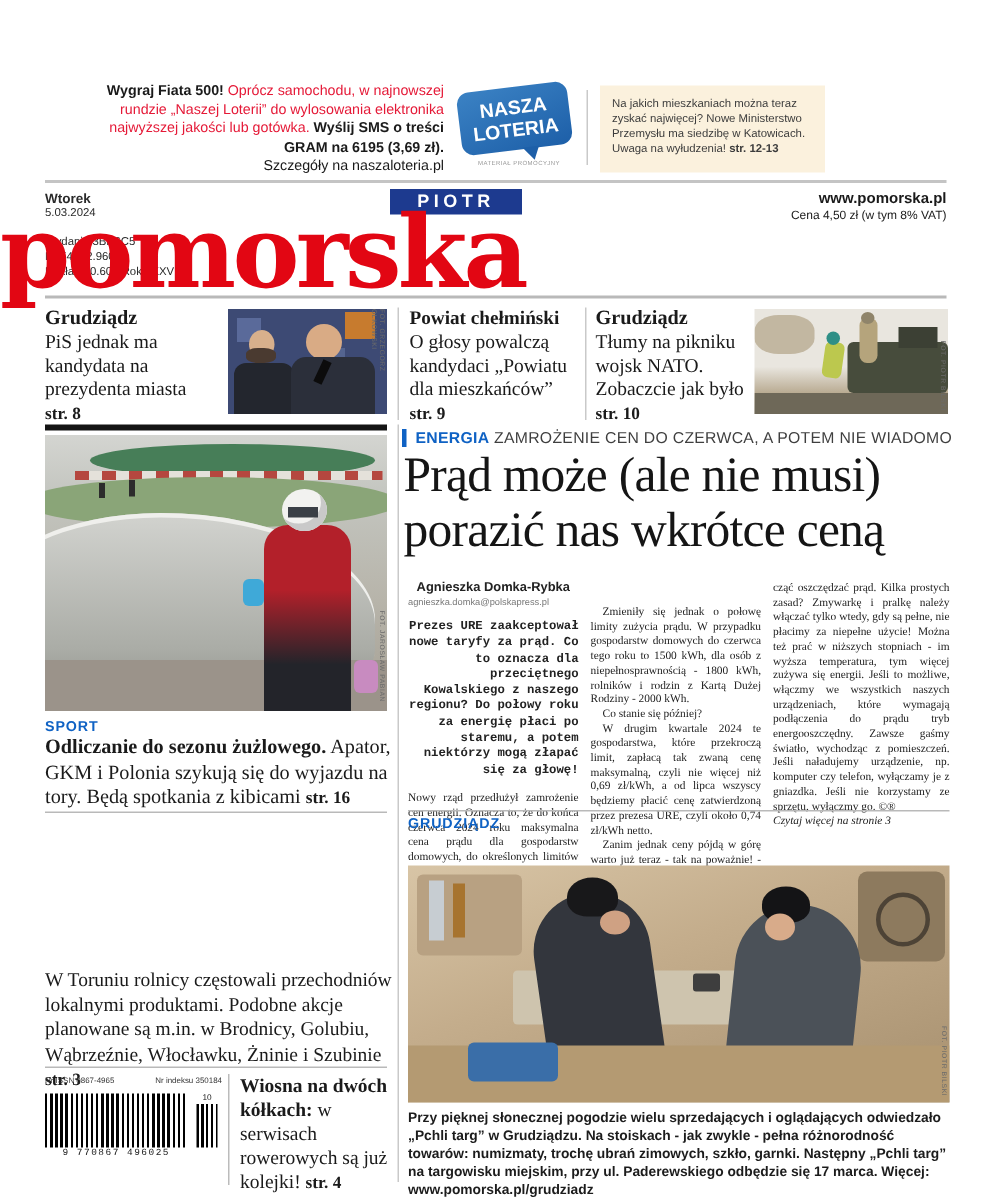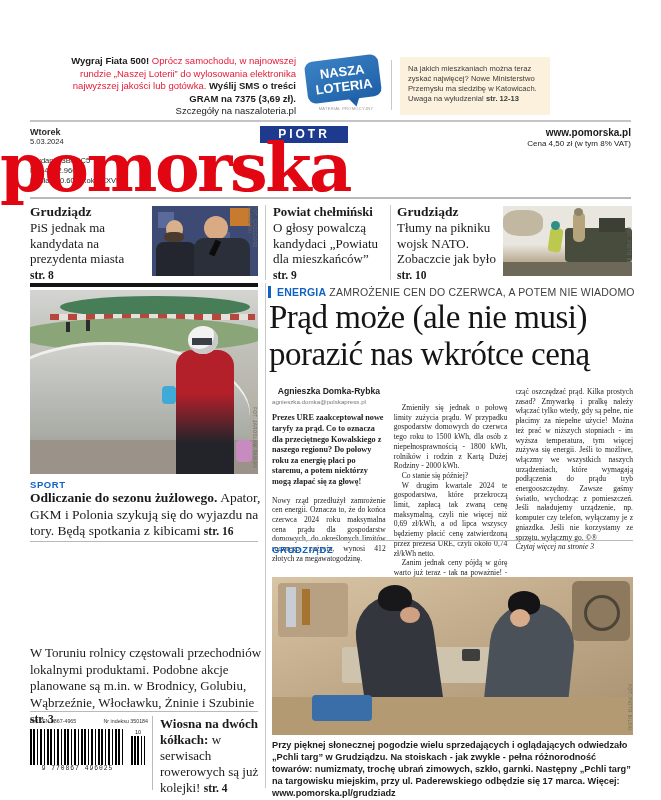--- a/index.html
+++ b/index.html
@@ -49,22 +49,22 @@
           font-family:"Liberation Serif",serif;font-size:33px;line-height:37px;
           letter-spacing:-.5px;color:#151515;white-space:pre-line;}
   .art-cols{position:absolute;left:272px;top:387px;width:361px;display:flex;gap:8px;}
   .art-col{width:115px;font-family:"Liberation Serif",serif;font-size:7.6px;line-height:9.7px;
           text-align:justify;color:#222;}
   .art-col p{margin:0;text-indent:8px;}
   .byline-name{font-family:"Liberation Sans",sans-serif;font-weight:bold;font-size:8.6px;
           text-align:center;}
   .byline-mail{font-family:"Liberation Sans",sans-serif;font-size:6.2px;color:#777;
           margin-bottom:7px;text-align:left;}
-  .lead{font-family:Liberation Serif, serif;font-weight:bold;font-size:8.2px;
-          line-height:10.6px;margin-bottom:8px;text-align:left;}
+  .lead{font-family:Liberation Mono, monospace;font-weight:bold;font-size:8.2px;
+          line-height:10.6px;margin-bottom:8px;text-align:right;}
   .more-line{font-style:italic;text-indent:0 !important;}
   
   .sport-caption{position:absolute;left:30px;top:490px;width:231px;
           font-family:"Liberation Serif",serif;font-size:13.5px;line-height:16.5px;}
   .rolnicy-h{position:absolute;left:29px;top:549px;width:240px;
           font-family:"Liberation Serif",serif;font-weight:bold;font-size:27.5px;
           line-height:30px;letter-spacing:-.8px;color:#111;white-space:pre-line;}
   .rolnicy-b{position:absolute;left:30px;top:645px;width:234px;
           font-family:"Liberation Serif",serif;font-size:13px;line-height:16.5px;}
   .issn-row{position:absolute;left:30px;top:718px;width:118px;font-size:5.3px;color:#333;
@@ -85,21 +85,21 @@
           font-size:9.2px;line-height:12px;color:#1c1c1c;}
   
   .sc{position:absolute;}
 </style>
 </head>
 <body>
 
 <div class="page">
 
   <div class="promo-text">
-    <b>Wygraj Fiata 500! </b><span class="promo-red">Oprócz samochodu, w najnowszej rundzie „Naszej Loterii” do wylosowania elektronika najwyższej jakości lub gotówka. </span><b>Wyślij SMS o treści GRAM na 7375 (3,69 zł).</b><br>
+    <b>Wygraj Fiata 500! </b><span class="promo-red">Oprócz samochodu, w najnowszej rundzie „Naszej Loterii” do wylosowania elektronika najwyższej jakości lub gotówka. </span><b>Wyślij SMS o treści GRAM na 6195 (3,69 zł).</b><br>
     <span>Szczegóły na naszaloteria.pl</span>
   </div>
   <div class="loteria">
     <div>NASZA</div>
     <div>LOTERIA</div>
   </div>
   <div class="loteria-sub">MATERIAŁ PROMOCYJNY</div>
   <div class="vrule" style="left:391px;top:60px;height:50px;"></div>
   <div class="biznes-box">
     <span>Na jakich mieszkaniach można teraz zyskać najwięcej? Nowe Ministerstwo Przemysłu ma siedzibę w Katowicach. Uwaga na wyłudzenia! </span><b>str. 12-13</b>

